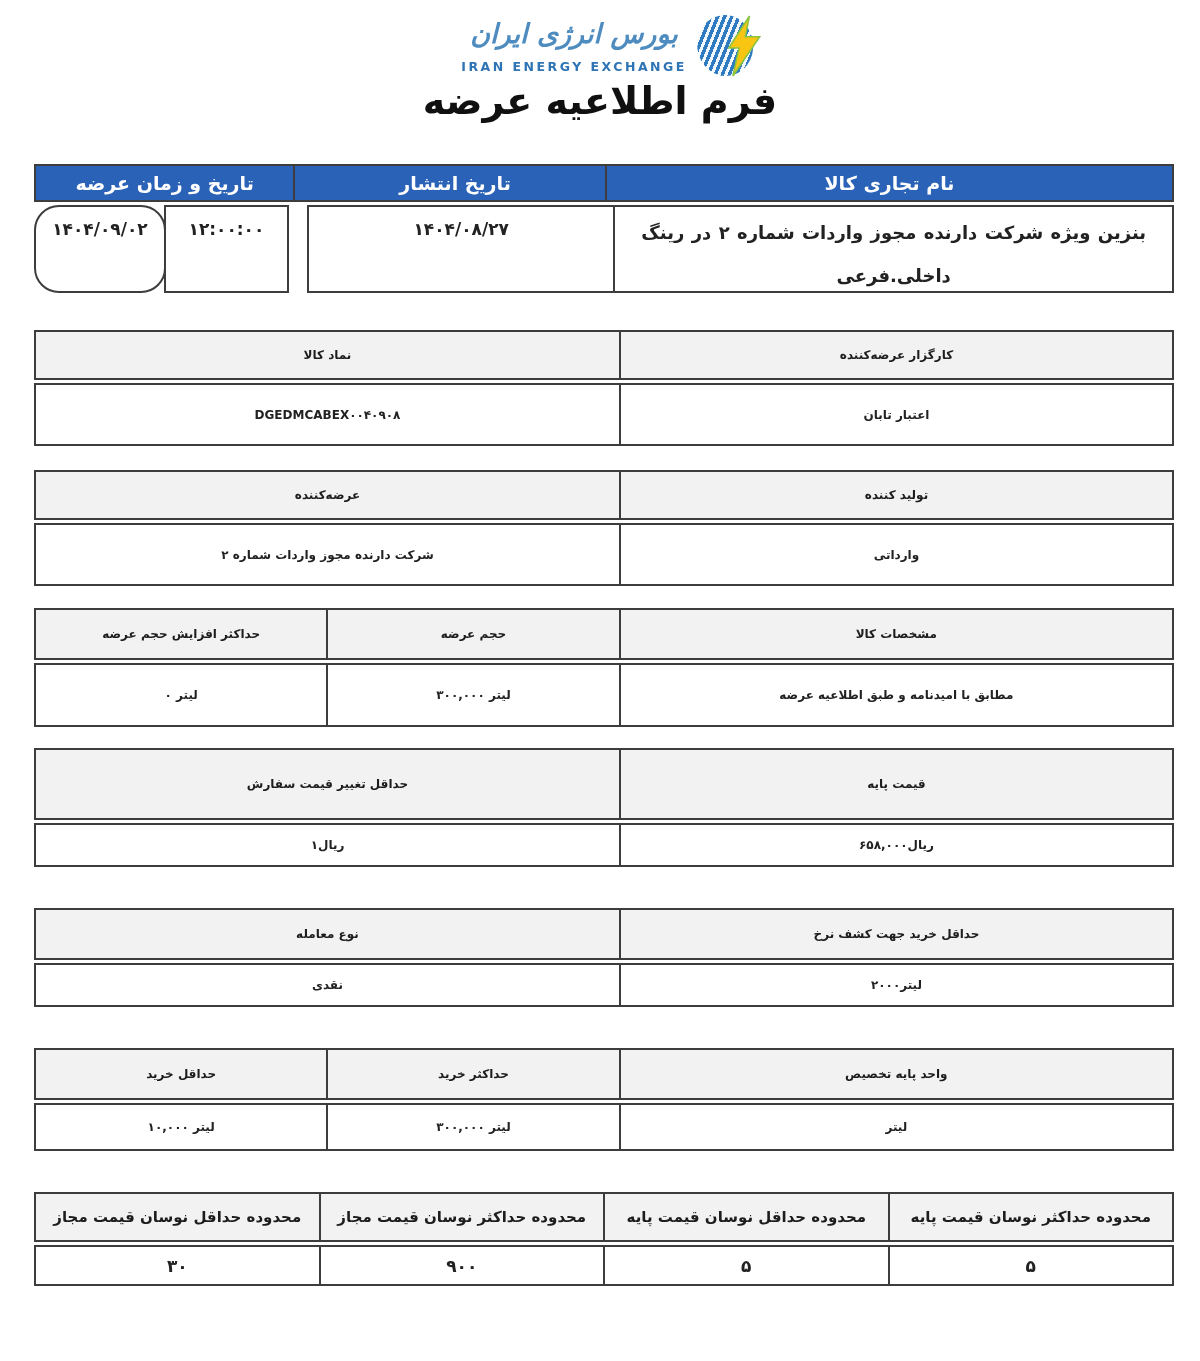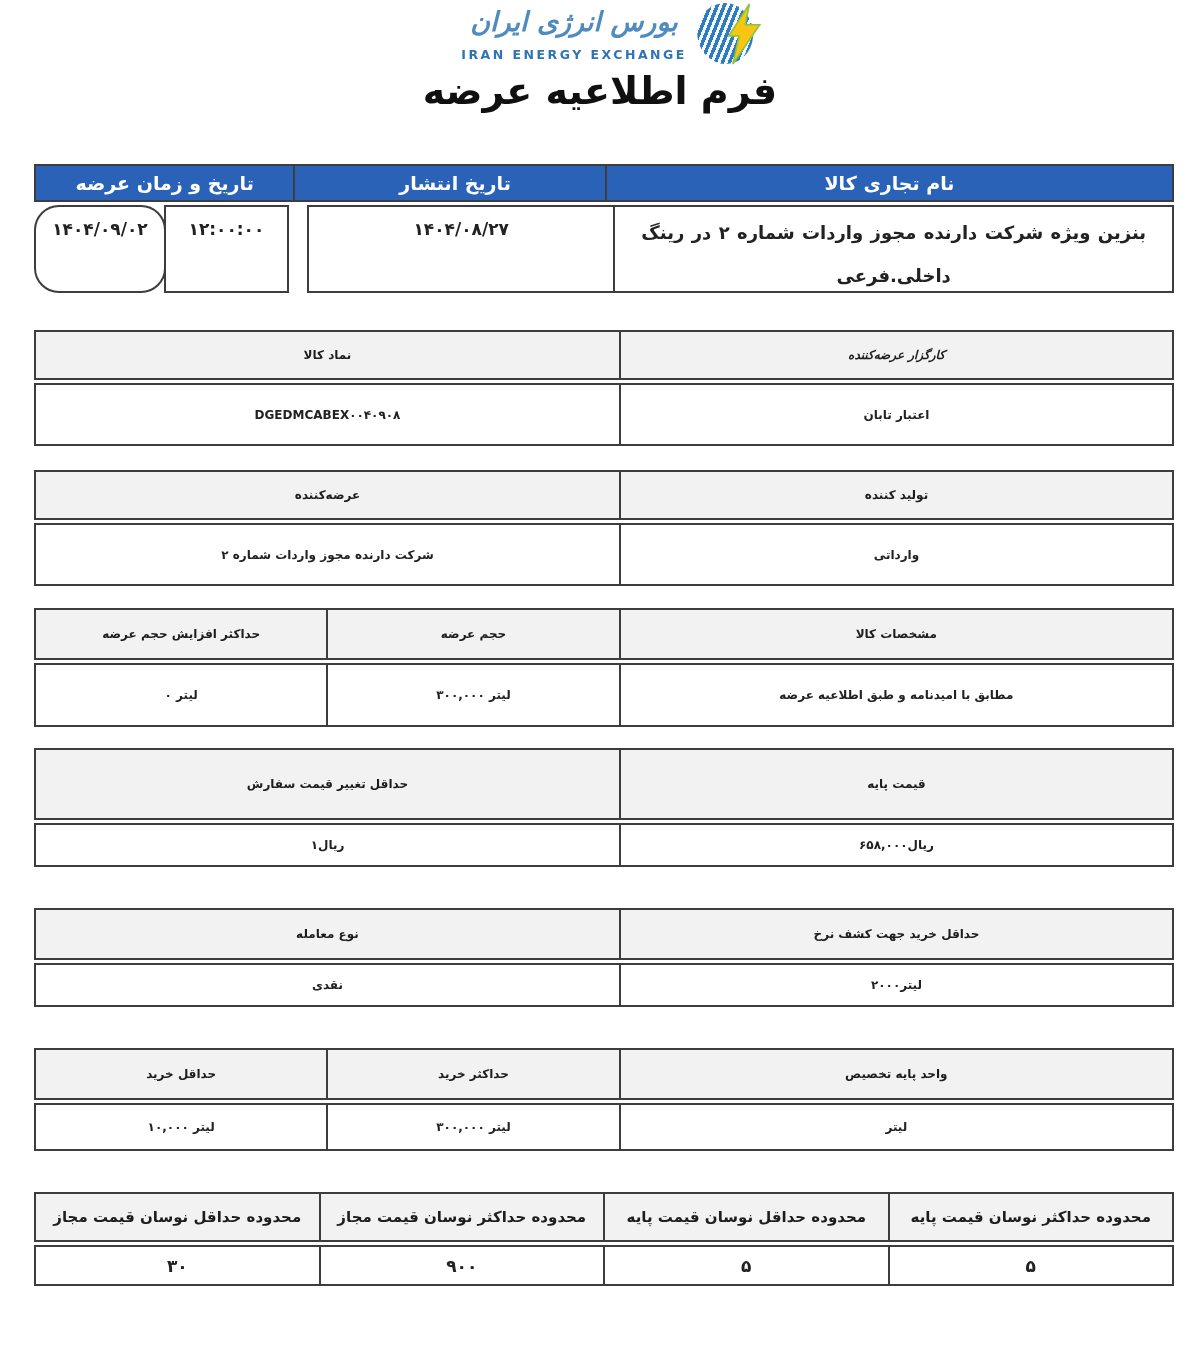--- a/index.html
+++ b/index.html
@@ -6,42 +6,42 @@
   body{
     width:1200px;height:1361px;
     background:#ffffff;
     font-family:"DejaVu Sans",sans-serif;
     color:#222;
   }
   .page{position:relative;width:1200px;height:1361px;overflow:hidden;}
 
   
   .logo{
-    position:absolute;top:2px;left:50%;transform:translateX(-46%);
+    position:absolute;top:14px;left:50%;transform:translateX(-46%);
     display:flex;direction:ltr;align-items:center;gap:10px;
   }
   .logo-text{text-align:center;}
   .logo-fa{
     font-size:27px;font-weight:bold;font-style:italic;
     color:#4e8cc0;direction:rtl;letter-spacing:1px;
   }
   .logo-en{
     font-size:12.5px;font-weight:bold;color:#2f74b5;letter-spacing:2.5px;margin-top:10px;
   }
   .logo-mark{position:relative;width:66px;height:64px;}
   .globe{
     position:absolute;left:0;top:1px;width:56px;height:61px;border-radius:50%;
     background:repeating-linear-gradient(118deg,#2e7bc1 0px,#2e7bc1 3.5px,#f2f8fd 3.5px,#f2f8fd 6.5px);
     transform:rotate(-6deg);
   }
   .bolt{position:absolute;right:0;top:1px;}
 
   
   .page-title{
-    position:absolute;top:69px;left:0;width:100%;
+    position:absolute;top:79px;left:0;width:100%;
     text-align:center;font-size:38px;font-weight:bold;color:#101010;direction:rtl;
   }
 
   
   .tbl{position:absolute;left:34px;width:1140px;direction:rtl;}
   .row{display:flex;}
   .row + .row{margin-top:3px;}
   .cell{
     box-sizing:border-box;flex-grow:1;
     border:2px solid #3d3d3d;background:#ffffff;
@@ -89,21 +89,21 @@
     <div class="row" style="height:88px;">
       <div class="cell top justify" style="flex-basis:49.8%;">بنزین ویژه شرکت دارنده مجوز واردات شماره ۲ در رینگ داخلی.فرعی</div>
       <div class="cell top num" style="flex-basis:27.4%;margin-left:20px;">۱۴۰۴/۰۸/۲۷</div>
       <div class="cell top num" style="flex-basis:11.1%;">۱۲:۰۰:۰۰</div>
       <div class="cell top num" style="flex-basis:11.7%;border-radius:25px;">۱۴۰۴/۰۹/۰۲</div>
     </div>
   </div>
 
   <div class="tbl" style="top:330px;">
     <div class="row" style="height:50px;">
-      <div class="cell hdr" style="flex-basis:48.6%;font-style:italic;">کارگزار عرضه‌کننده</div>
+      <div class="cell hdr" style="flex-basis:48.6%;">کارگزار عرضه‌کننده</div>
       <div class="cell hdr" style="flex-basis:51.4%;">نماد کالا</div>
     </div>
     <div class="row" style="height:63px;">
       <div class="cell" style="flex-basis:48.6%;">اعتبار تابان</div>
       <div class="cell" style="flex-basis:51.4%;">DGEDMCABEX۰۰۴۰۹۰۸</div>
     </div>
   </div>
 
   <div class="tbl" style="top:470px;">
     <div class="row" style="height:50px;">

